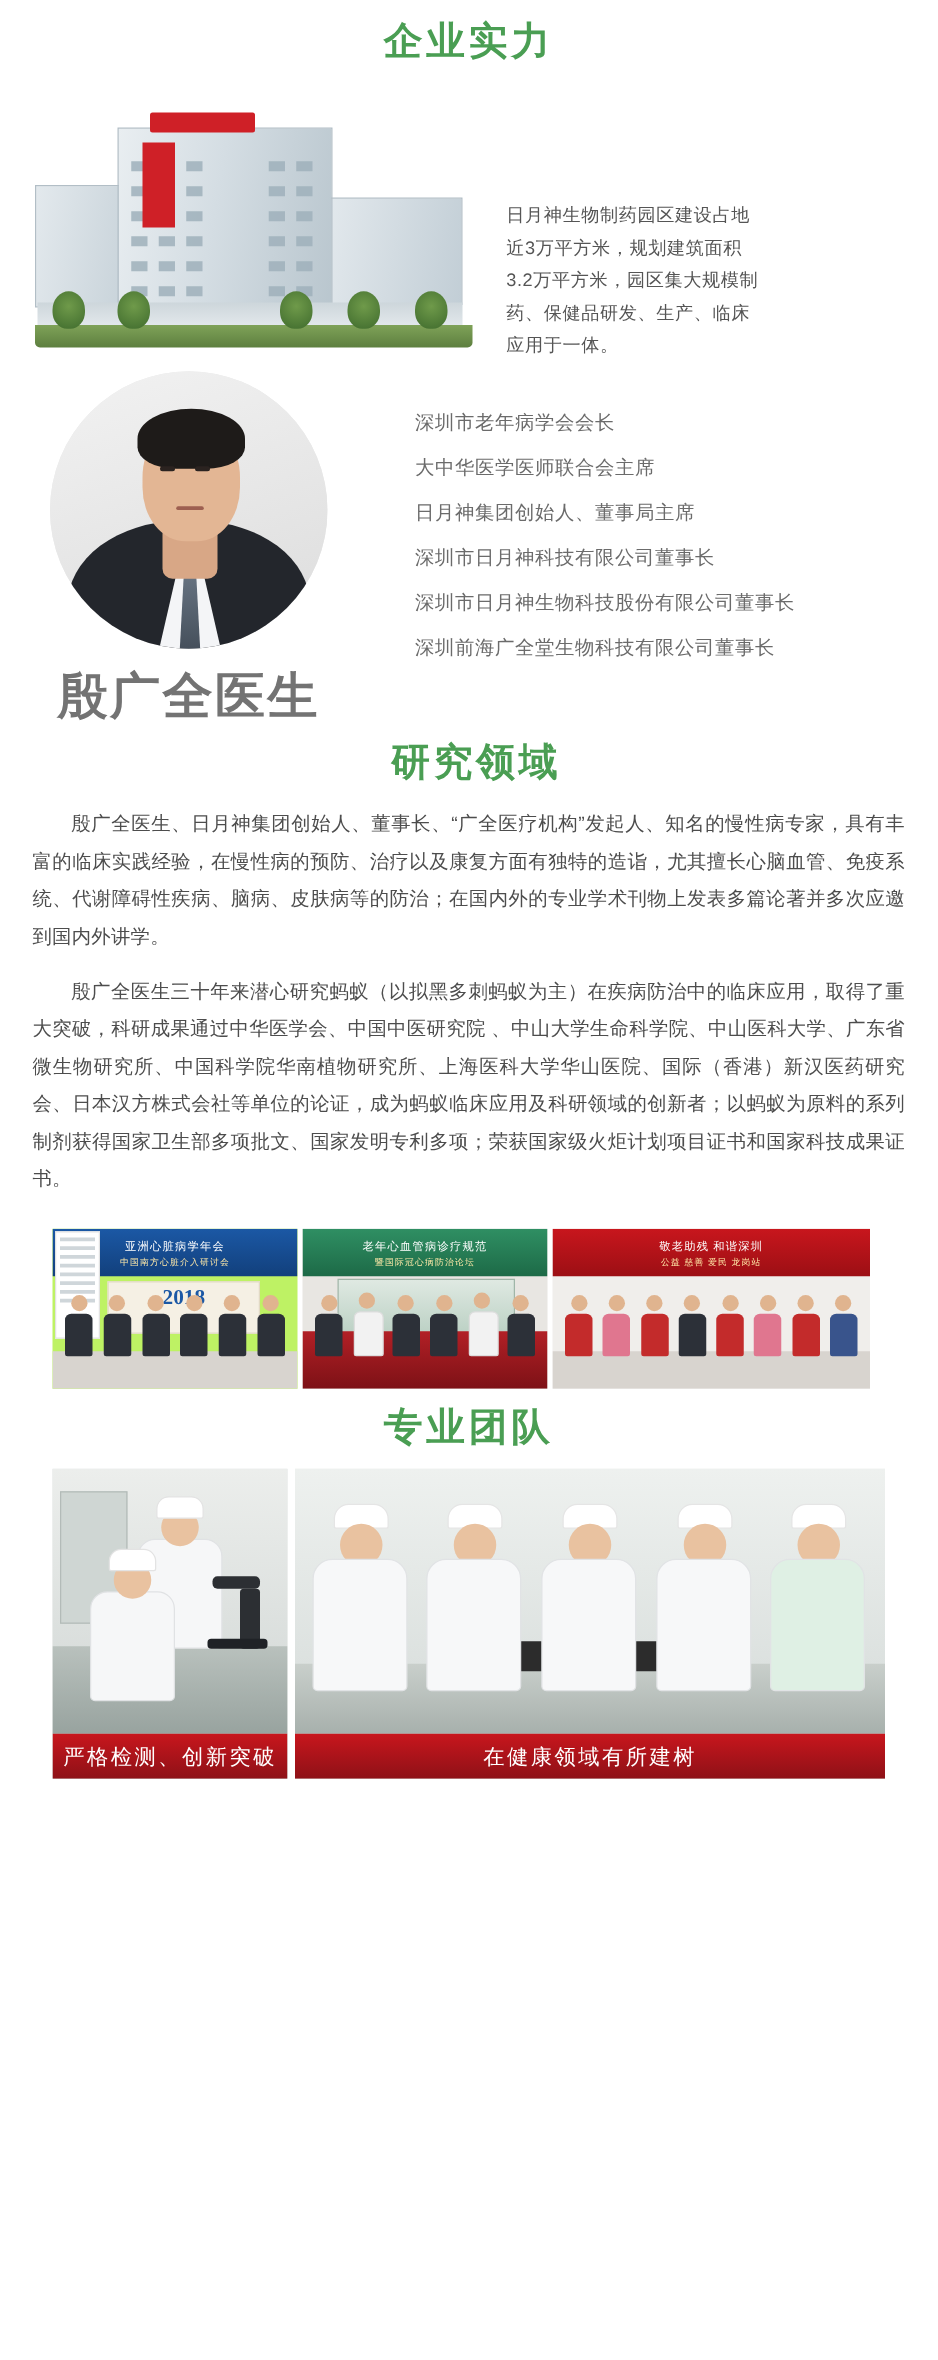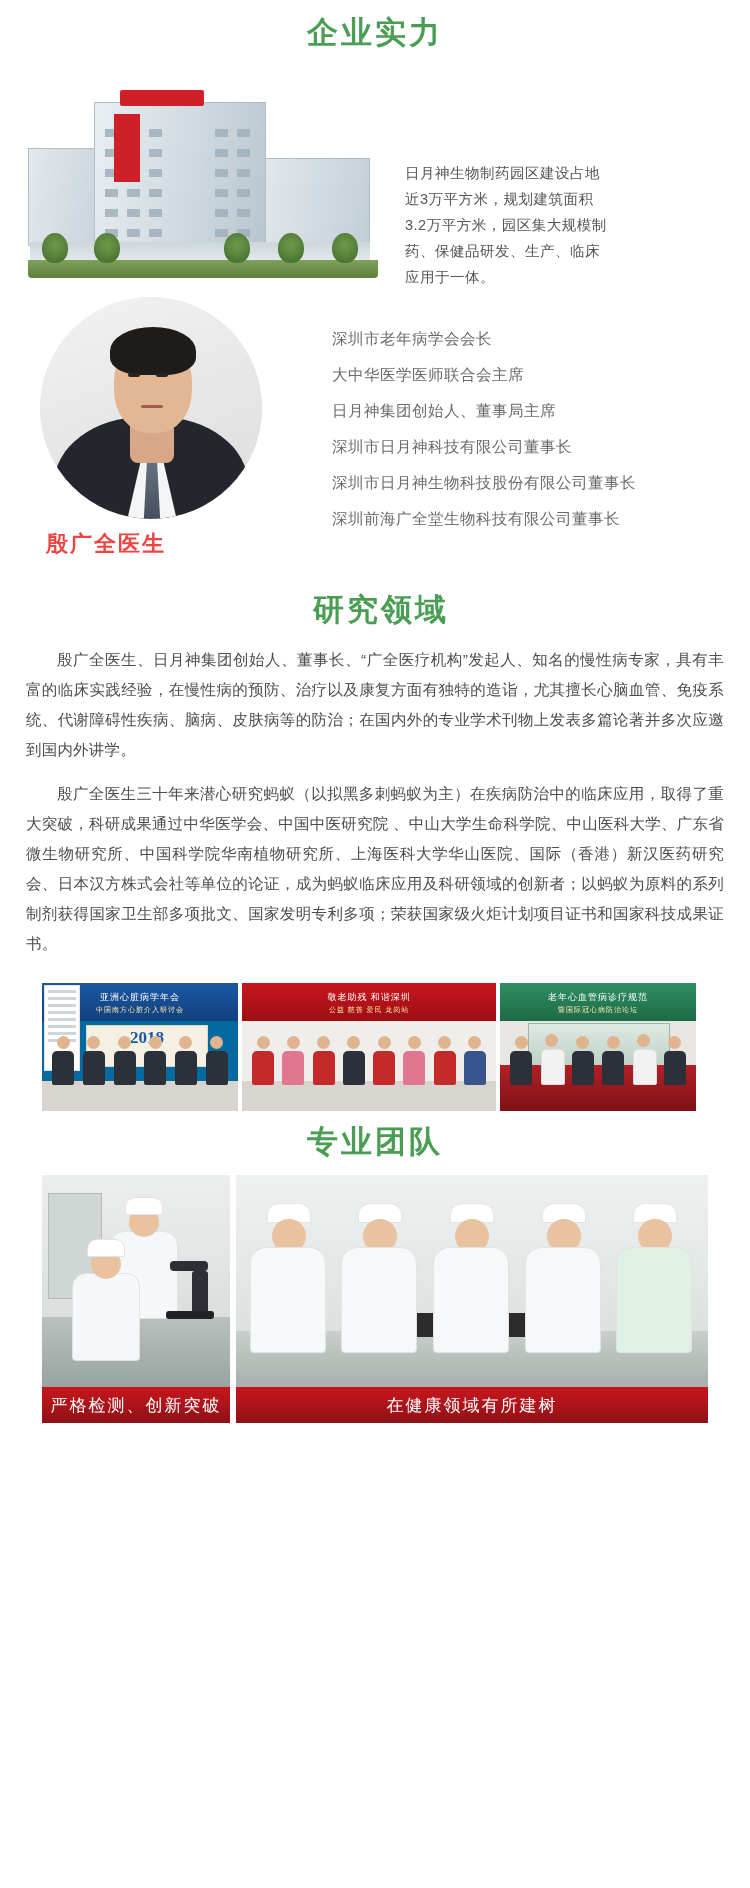--- a/index.html
+++ b/index.html
@@ -149,22 +149,22 @@
   .p-mouth {
     position:absolute; left:101px; top:108px; width:22px; height:3px; background:#9d5f50; border-radius:2px;
   }
 
   .doctor-name {
     position: absolute;
     left: 46px;
     top: 240px;
     font-family: "Liberation Serif", serif;
     font-weight: bold;
-    font-size: 22px;
-    color: #ef4444;
+    font-size: 40px;
+    color: #737373;
     letter-spacing: 2px;
   }
   .credentials {
     position: absolute;
     left: 292px;
     top: 16px;
     width: 430px;
   }
   .credentials li {
     list-style: none;
@@ -193,21 +193,21 @@
     display: flex;
     gap: 4px;
     padding: 10px 42px 0 42px;
     box-sizing: border-box;
   }
   .photo-strip .ph {
     position: relative;
     height: 128px;
     overflow: hidden;
   }
-  .ph1 { width: 196px; background:#0369a1; }
+  .ph1 { width: 196px; background:#bef264; }
   .ph2 { width: 196px; background:#e8e6e2; }
   .ph3 { width: 254px; background:#f0eeeb; }
 
   .ph-banner {
     position:absolute; left:0; right:0; top:0; height:38px;
   }
   .b-blue  { background: linear-gradient(180deg,#1b58a5,#12407c); }
   .b-green { background: linear-gradient(180deg,#2f8f63,#1d6a47); }
   .b-red   { background: linear-gradient(180deg,#c8161d,#9c0f14); }
   .ph-banner .bt {
@@ -439,20 +439,55 @@
             <div class="h"></div>
             <div class="b suit-dark"></div>
           </div>
         <div class="person">
             <div class="h"></div>
             <div class="b suit-dark"></div>
           </div>
       </div>
     </div>
 
+    <div class="ph ph2">
+      <div class="ph-banner b-green">
+        <div class="bt">老年心血管病诊疗规范</div>
+        <div class="bt bt2">暨国际冠心病防治论坛</div>
+      </div>
+      <div class="ph-screen"></div>
+      <div class="ph-stage"></div>
+      <div class="people">
+        <div class="person">
+            <div class="h"></div>
+            <div class="b suit-dark"></div>
+          </div>
+        <div class="person">
+            <div class="h"></div>
+            <div class="b suit-white"></div>
+          </div>
+        <div class="person">
+            <div class="h"></div>
+            <div class="b suit-dark"></div>
+          </div>
+        <div class="person">
+            <div class="h"></div>
+            <div class="b suit-dark"></div>
+          </div>
+        <div class="person">
+            <div class="h"></div>
+            <div class="b suit-white"></div>
+          </div>
+        <div class="person">
+            <div class="h"></div>
+            <div class="b suit-dark"></div>
+          </div>
+      </div>
+    </div>
+
     <div class="ph ph3">
       <div class="ph-banner b-red">
         <div class="bt">敬老助残   和谐深圳</div>
         <div class="bt bt2">公益 慈善 爱民 龙岗站</div>
       </div>
       <div class="ph-floor"></div>
       <div class="people">
         <div class="person">
             <div class="h"></div>
             <div class="b suit-red"></div>
@@ -477,55 +512,20 @@
             <div class="h"></div>
             <div class="b suit-pink"></div>
           </div>
         <div class="person">
             <div class="h"></div>
             <div class="b suit-red"></div>
           </div>
         <div class="person">
             <div class="h"></div>
             <div class="b suit-blue"></div>
-          </div>
-      </div>
-    </div>
-
-    <div class="ph ph2">
-      <div class="ph-banner b-green">
-        <div class="bt">老年心血管病诊疗规范</div>
-        <div class="bt bt2">暨国际冠心病防治论坛</div>
-      </div>
-      <div class="ph-screen"></div>
-      <div class="ph-stage"></div>
-      <div class="people">
-        <div class="person">
-            <div class="h"></div>
-            <div class="b suit-dark"></div>
-          </div>
-        <div class="person">
-            <div class="h"></div>
-            <div class="b suit-white"></div>
-          </div>
-        <div class="person">
-            <div class="h"></div>
-            <div class="b suit-dark"></div>
-          </div>
-        <div class="person">
-            <div class="h"></div>
-            <div class="b suit-dark"></div>
-          </div>
-        <div class="person">
-            <div class="h"></div>
-            <div class="b suit-white"></div>
-          </div>
-        <div class="person">
-            <div class="h"></div>
-            <div class="b suit-dark"></div>
           </div>
       </div>
     </div>
   </div>
 
   <div class="section-title" id="title-team">专业团队</div>
 
   <div class="team-wrap">
     <div class="team-row">
 

